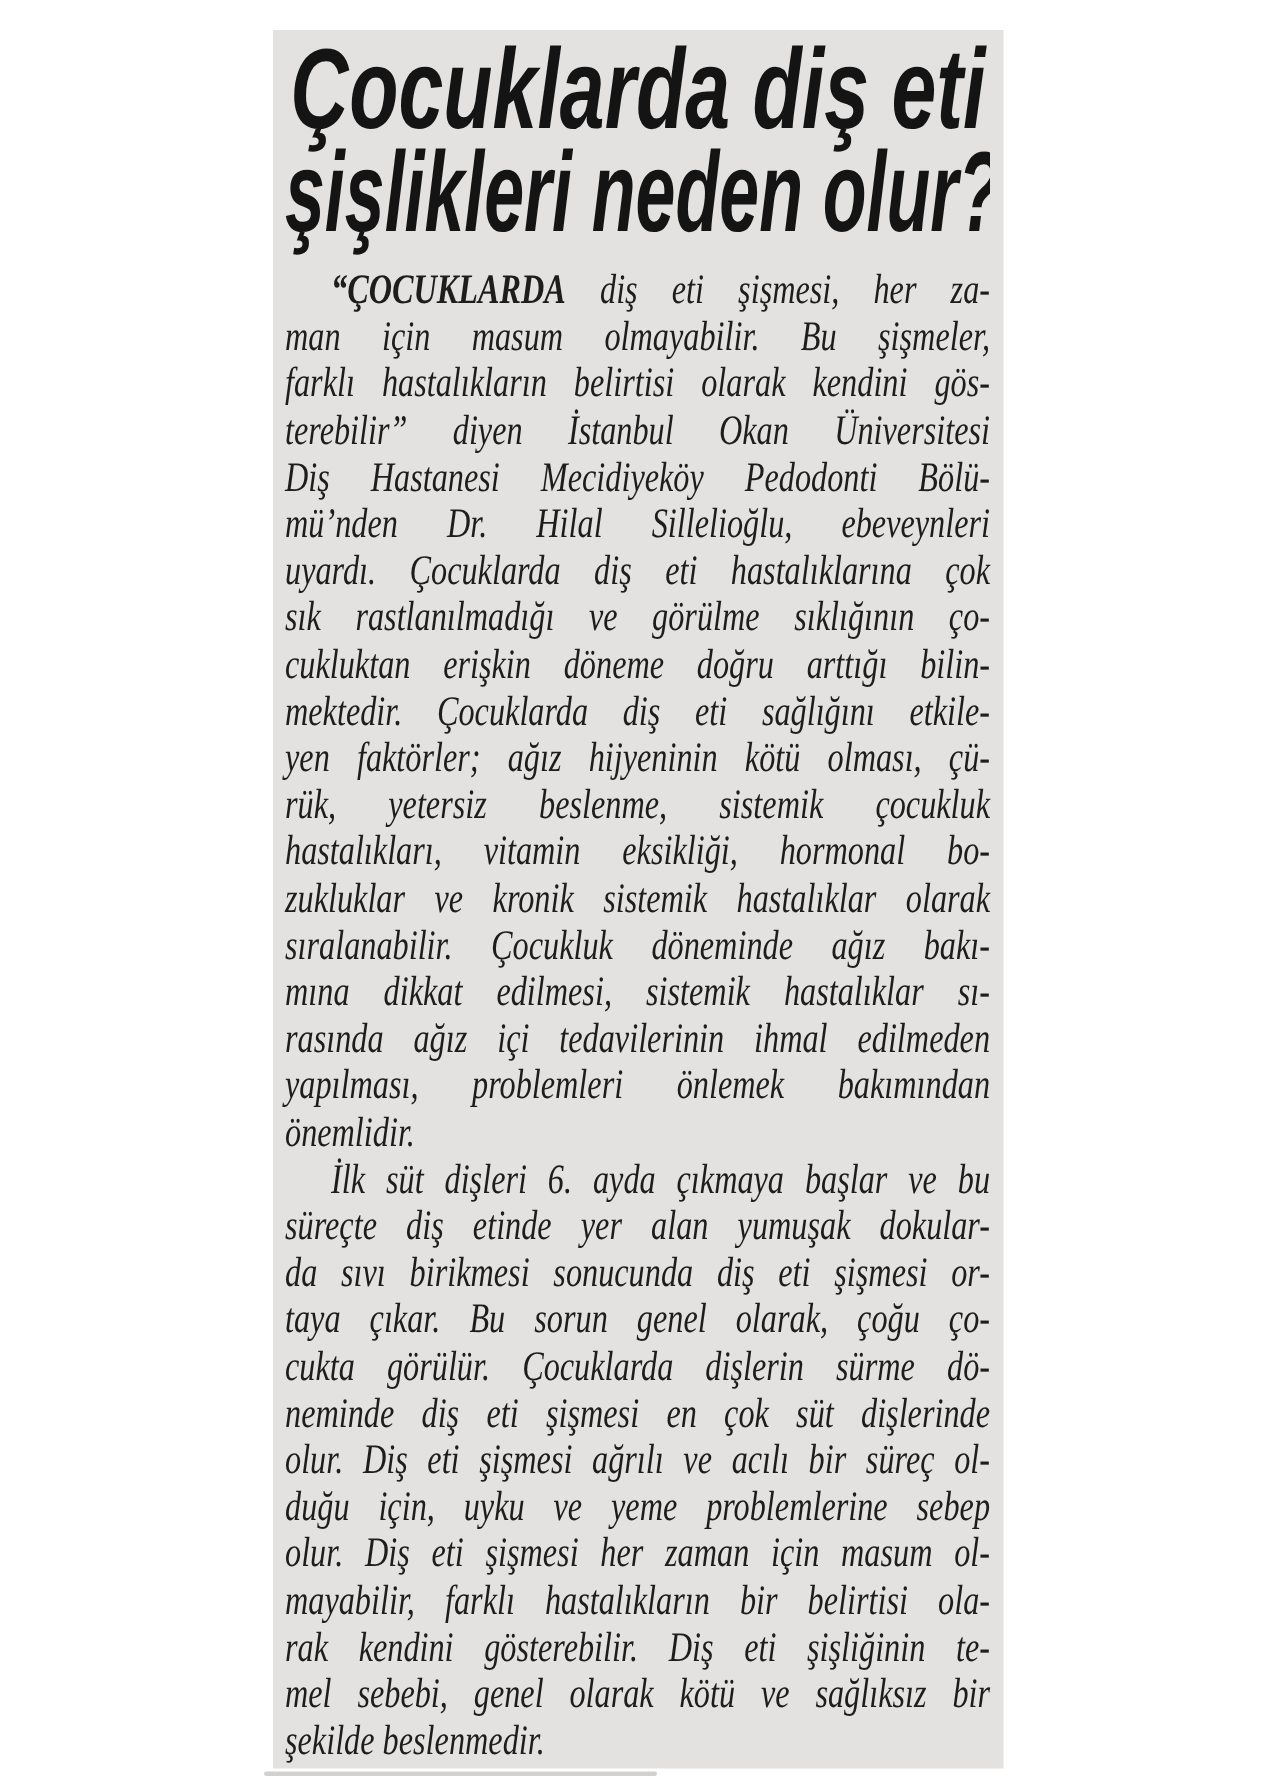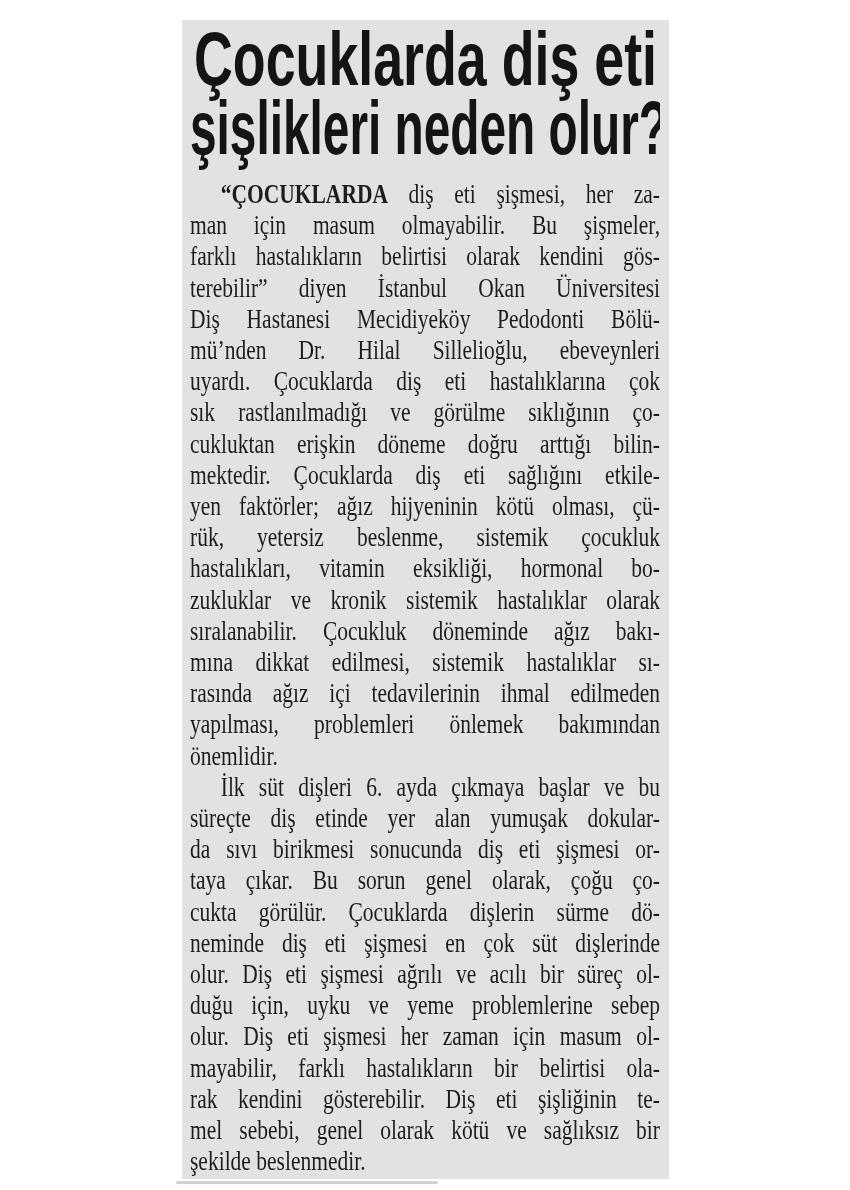--- a/index.html
+++ b/index.html
@@ -3,21 +3,21 @@
 <meta charset="utf-8">
 <style>
   html, body { margin: 0; padding: 0; }
   body {
     width: 850px; height: 1190px;
     background: #ffffff;
     font-family: "Liberation Serif", serif;
     overflow: hidden;
     position: relative;
   }
-  .page { position: absolute; inset: 0; background: #ffffff; }
+  .page { position: absolute; inset: 0; background: #ffffff; font-style: italic; }
   .clipping {
     position: absolute;
     left: 182px; top: 20px;
     width: 487px; height: 1159px;
     background: #e3e2e0;
     padding: 8px 0 0 8px;
     box-sizing: border-box;
     overflow: hidden;
   }
   .headline-svg { display: block; }

